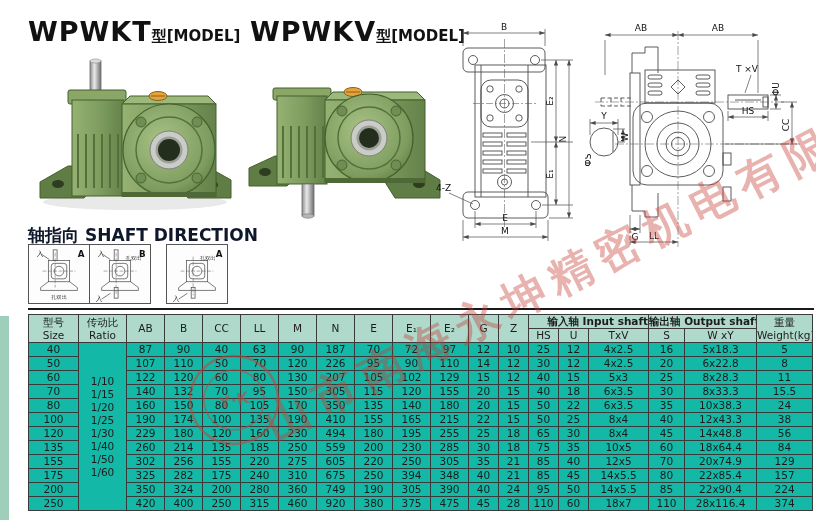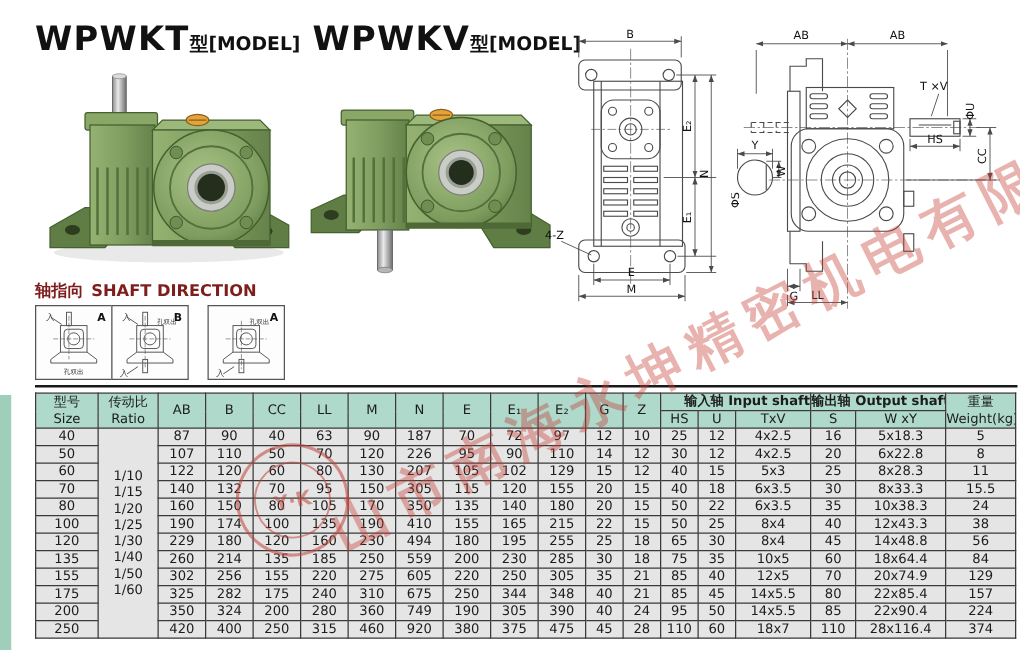--- a/index.html
+++ b/index.html
@@ -3,29 +3,29 @@
 <meta charset="utf-8">
 <style>
   html,body{margin:0;padding:0;}
   body{font-family:"DejaVu Sans","Liberation Sans",sans-serif;background:#ffffff;}
   #page{position:relative;width:816px;height:520px;background:#ffffff;overflow:hidden;}
 
   .title{position:absolute;white-space:nowrap;color:#111;}
   .title .model{font-size:27px;font-weight:bold;letter-spacing:1px;}
   .title .suffix{font-size:15px;font-weight:bold;}
 
-  .sd-label{position:absolute;font-size:13px;font-weight:bold;color:#7f1d1d;white-space:nowrap;}
+  .sd-label{position:absolute;font-size:17px;font-weight:bold;color:#0f172a;white-space:nowrap;}
   .sd-label .en{font-weight:bold;margin-left:6px;}
   .sd-box{position:absolute;width:62px;height:60px;border:1px solid #555;background:#fdfdfd;box-sizing:border-box;}
 
   .toprule{position:absolute;background:#1a1a1a;}
   .greenstrip{position:absolute;background:#9fceba;}
 
   table.spec{position:absolute;border-collapse:collapse;table-layout:fixed;width:784px;
-    font-size:10.5px;color:#1c1c1c;background:#e5e5e5;padding-left:35px;}
+    font-size:10.5px;color:#1c1c1c;background:#14b8a6;padding-left:35px;}
   table.spec th,table.spec td{border:1px solid #3a3a3a;text-align:center;padding:0;
     white-space:nowrap;overflow:hidden;}
   table.spec thead th{background:#aed9cb;font-weight:normal;font-size:10.5px;line-height:13px;}
   table.spec thead .grp{font-weight:bold;text-align:right;}
   table.spec tbody tr{height:14px;margin-left:48px;}
   table.spec tbody td{line-height:13px;}
   table.spec td.ratio-col{vertical-align:middle;}
   table.spec td.ratio-col div{line-height:13px;}
   table.spec{border:1.5px solid #1a1a1a;}
 
@@ -620,21 +620,21 @@
         </tr>
         <tr>
           <td>175</td>
           <td>325</td>
           <td>282</td>
           <td>175</td>
           <td>240</td>
           <td>310</td>
           <td>675</td>
           <td>250</td>
-          <td>344</td>
+          <td>394</td>
           <td>348</td>
           <td>40</td>
           <td>21</td>
           <td>85</td>
           <td>45</td>
           <td>14x5.5</td>
           <td>80</td>
           <td>22x85.4</td>
           <td>157</td>
         </tr>

